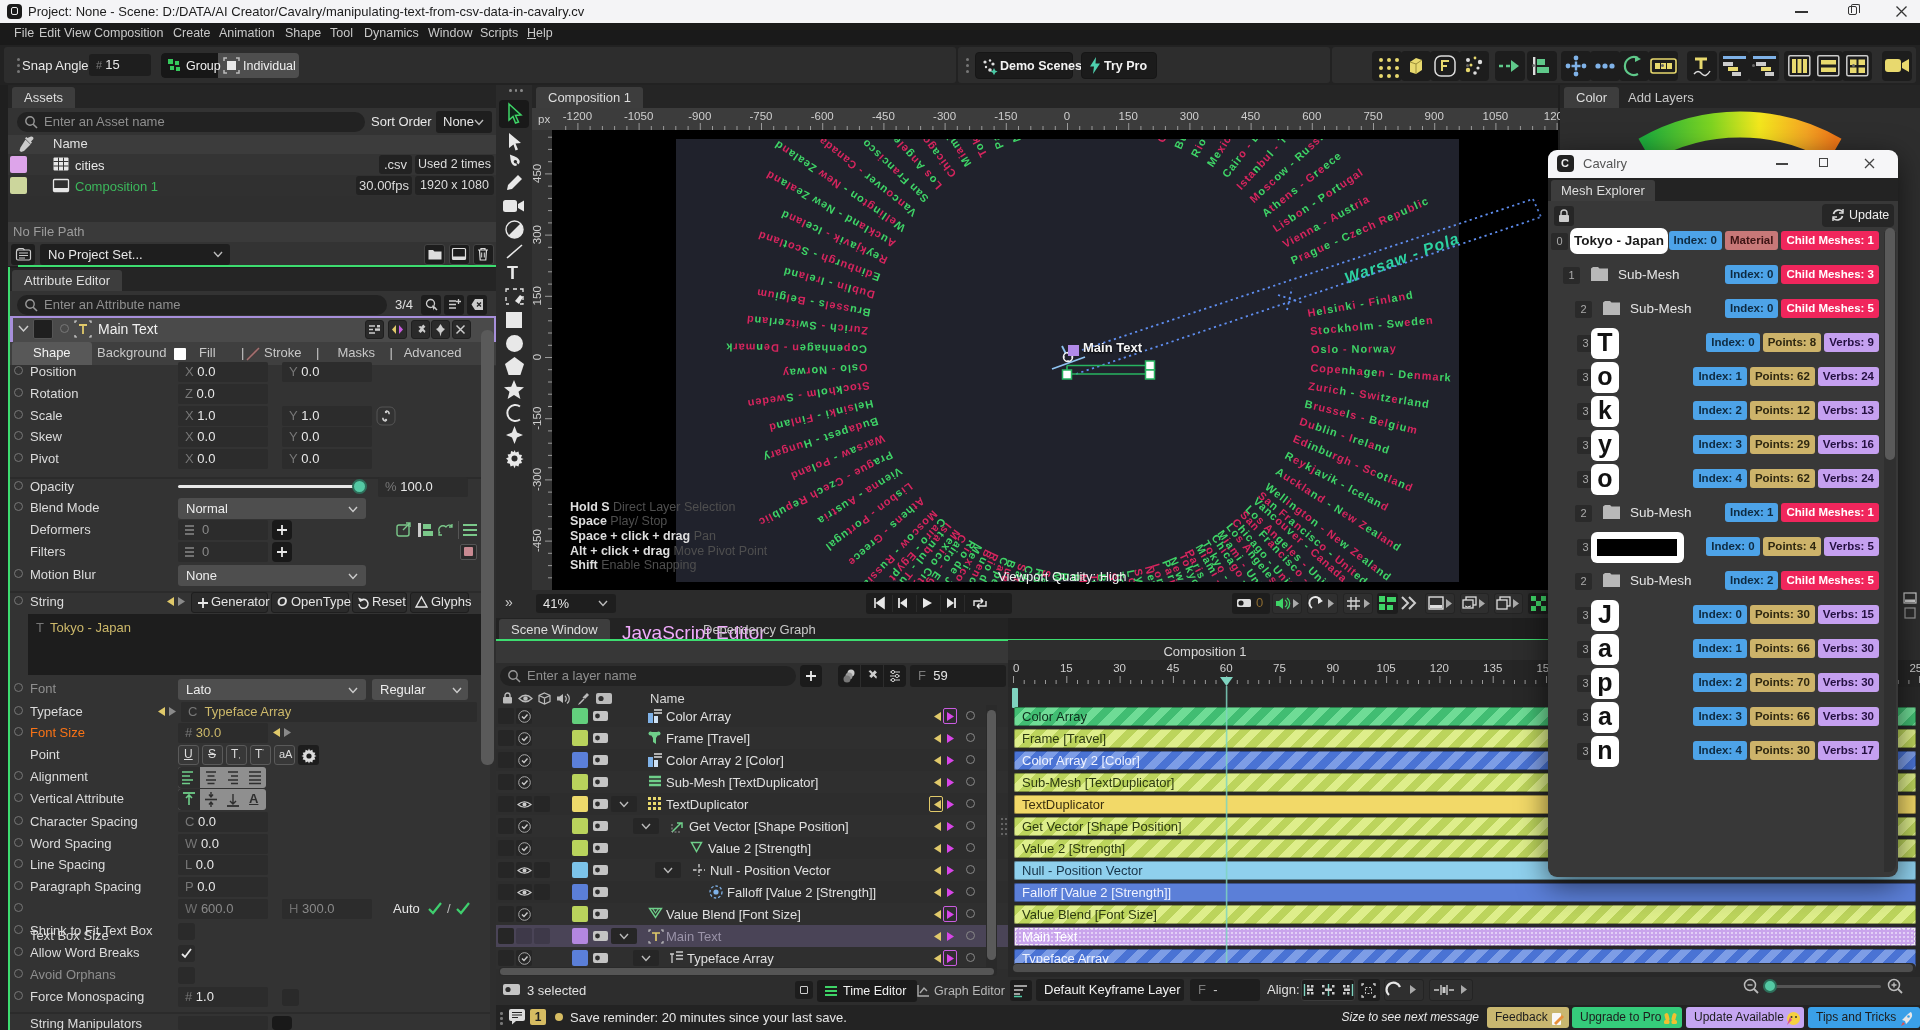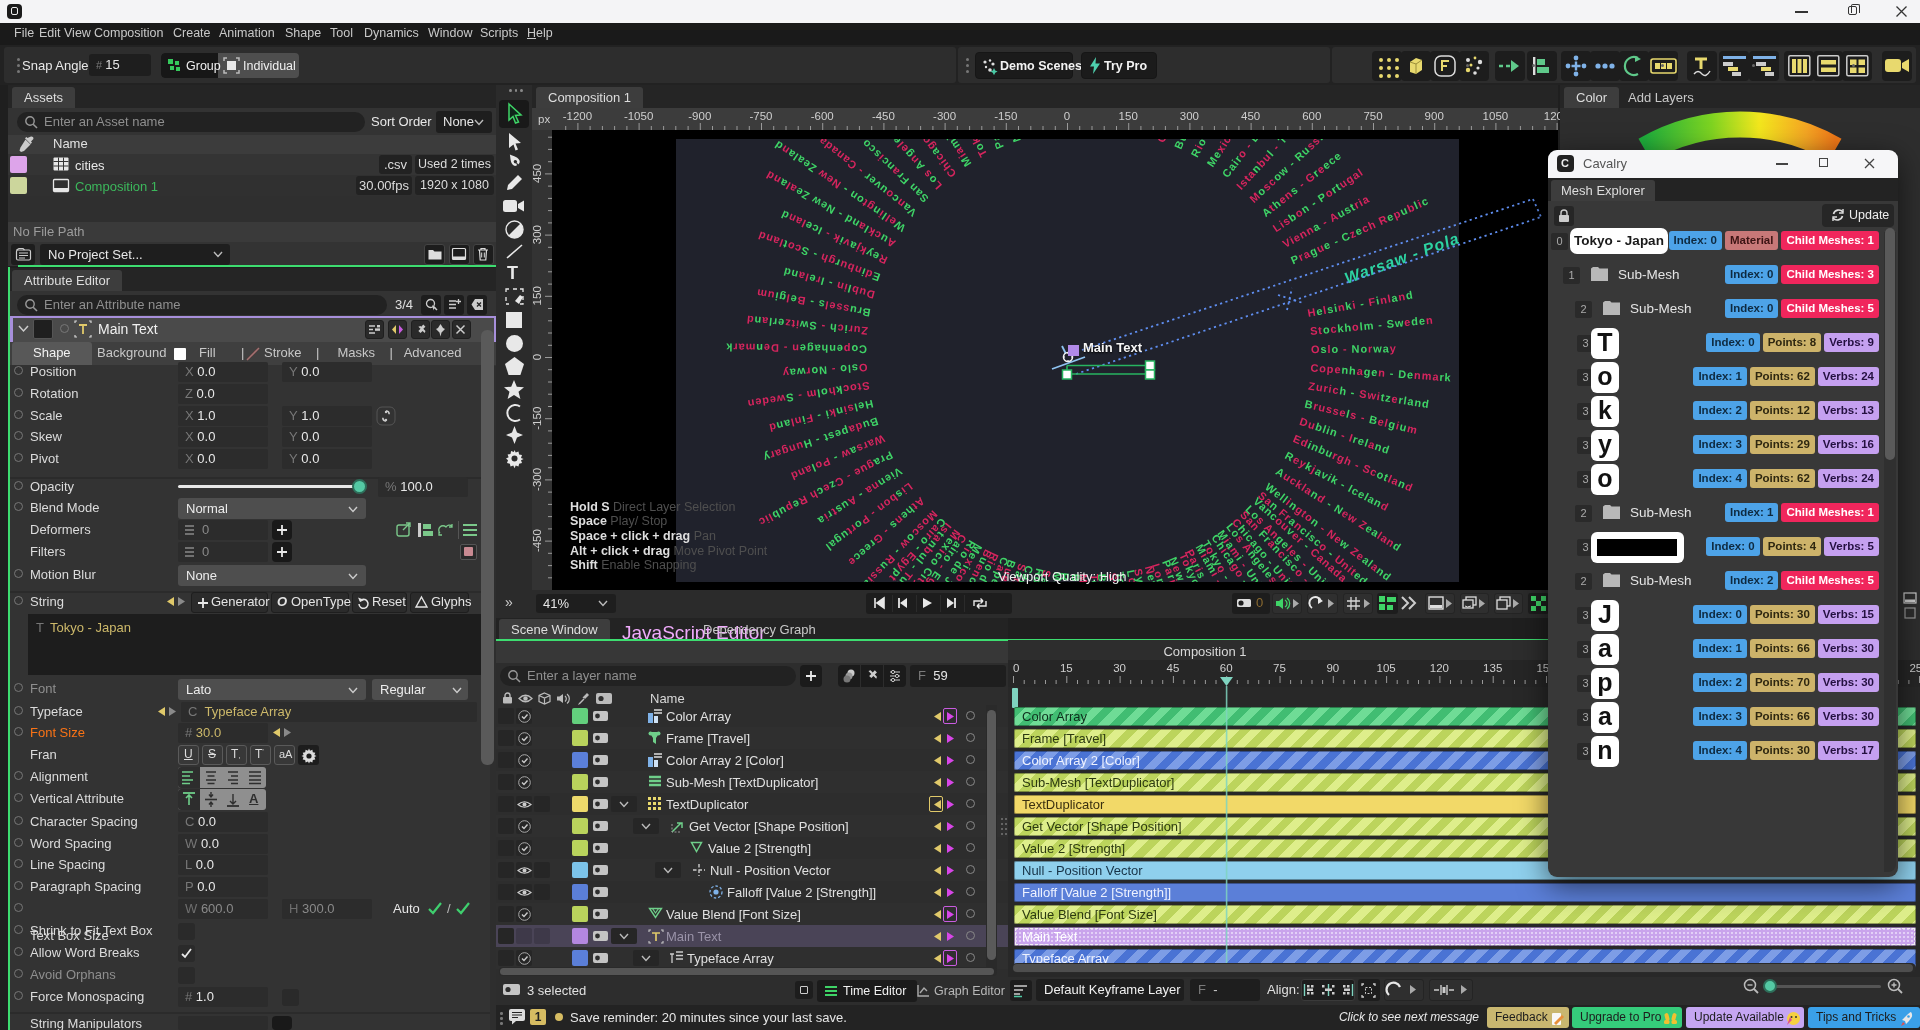--- a/index.html
+++ b/index.html
@@ -22,20 +22,21 @@
 .ffield{position:absolute;background:#2c2c2c;border-radius:2px;font-size:13px;color:#e8e8e8;}
 .chip{position:absolute;border-radius:3px;font-size:13px;}
 svg{position:absolute;overflow:visible;}
 .icbtn{position:absolute;background:#1d1d1d;border-radius:4px;}
 </style></head><body>
 
 <div id="root">
 <div class="abs" id="titlebar">
  <div class="abs" style="left:7px;top:4px;width:15px;height:15px;background:#1b1b1b;border-radius:4px"></div>
  <div class="abs" style="left:11px;top:7px;width:7px;height:8px;border:1.5px solid #eee;border-radius:2px"></div>
+ <div class="abs" style="left:28px;top:4px;">Project: None - Scene: D:/DATA/AI Creator/Cavalry/manipulating-text-from-csv-data-in-cavalry.cv</div>
  <div class="abs" style="left:1795px;top:11px;width:13px;height:1.5px;background:#333"></div>
  <div class="abs" style="left:1848px;top:6px;width:9px;height:9px;border:1.2px solid #333;border-radius:2px"></div>
  <div class="abs" style="left:1851px;top:4px;width:9px;height:9px;border-left:1.2px solid #333;border-top:1.2px solid #333;border-right:1.2px solid #333;border-radius:2px 2px 0 0"></div>
  <svg style="left:1895px;top:5px" width="13" height="13">
         <path d="M1.5 1.5 L11.5 11.5 M11.5 1.5 L1.5 11.5" stroke="#333" stroke-width="1.3"></path>
       </svg>
 </div>
 <div class="abs" id="menubar">
  <div class="abs" style="left:14px;top:3px">File</div>
       <div class="abs" style="left:39px;top:3px">Edit</div>
@@ -500,21 +501,21 @@
 <div class="ffield" style="left:181px;top:702px;width:296px;height:20px"><span style="margin-left:7px;line-height:20px;color:#777">C</span><span style="line-height:20px;color:#cdb96a">&nbsp;&nbsp;Typeface Array</span></div>
 <div class="rowlab" style="left:30px;top:725px;color:#f97316">Font Size</div>
     <div class="dotc" style="left:14px;top:727px"></div>
 <div class="ffield" style="left:178px;top:723px;width:90px;height:20px"><span style="margin-left:7px;line-height:20px;color:#777">#</span><span style="line-height:20px;color:#cdb96a">&nbsp;30.0</span></div>
 <svg style="left:272px;top:727px" width="9" height="11">
       <path d="M8 1 V10 L1 5.5 Z" fill="#e0c96a"></path>
     </svg>
 <svg style="left:283px;top:727px" width="9" height="11">
       <path d="M1 1 V10 L8 5.5 Z" fill="#8a8a8a"></path>
     </svg>
-<div class="rowlab" style="left:30px;top:747px;color:#dcdcdc">Fran</div>
+<div class="rowlab" style="left:30px;top:747px;color:#dcdcdc">Point</div>
 <div class="abs" style="left:178px;top:745px;width:21px;height:20px;background:#383838;border:1px solid #5a5a5a;border-radius:3px"></div>
 <div class="abs" style="left:202px;top:745px;width:21px;height:20px;background:#383838;border:1px solid #5a5a5a;border-radius:3px"></div>
 <div class="abs" style="left:226px;top:745px;width:21px;height:20px;background:#383838;border:1px solid #5a5a5a;border-radius:3px"></div>
 <div class="abs" style="left:250px;top:745px;width:21px;height:20px;background:#383838;border:1px solid #5a5a5a;border-radius:3px"></div>
 <div class="abs" style="left:274px;top:745px;width:21px;height:20px;background:#383838;border:1px solid #5a5a5a;border-radius:3px"></div>
 <div class="abs" style="left:184px;top:747px;color:#ddd;font-size:12px;text-decoration:underline">U</div>
 <div class="abs" style="left:208px;top:747px;color:#ddd;font-size:12px;text-decoration:line-through">S</div>
 <div class="abs" style="left:231px;top:747px;color:#ddd;font-size:12px">T<span style="font-size:8px">,</span></div>
 <div class="abs" style="left:255px;top:747px;color:#ddd;font-size:12px">T<span style="font-size:8px;vertical-align:4px">'</span></div>
 <div class="abs" style="left:279px;top:748px;color:#ddd;font-size:11px">aA</div>
@@ -1688,21 +1689,21 @@
 <div class="abs" style="left:500px;top:1017px;width:2.5px;height:2.5px;background:#777;border-radius:50%"></div>
 <div class="abs" style="left:500px;top:1022px;width:2.5px;height:2.5px;background:#777;border-radius:50%"></div>
 <svg style="left:508px;top:1008px" width="18" height="17">
       <rect x="1" y="1" width="16" height="12" rx="2" fill="#ddd"></rect>
       <path d="M4 13 L4 16.5 L8 13" fill="#ddd"></path>
       <path d="M4 4.5 h10 M4 7 h10 M4 9.5 h6" stroke="#232323" stroke-width="1.2"></path>
     </svg>
 <div class="abs" style="left:530px;top:1009px;width:16px;height:16px;background:#d6bc62;border-radius:2px;color:#222;font-size:12px;text-align:center;line-height:16px;font-weight:700">1</div>
 <div class="abs" style="left:555px;top:1013px;width:8px;height:8px;background:#d6bc62;border-radius:50%"></div>
 <div class="abs" style="left:570px;top:1010px;color:#e6e6e6;font-size:13px">Save reminder: 20 minutes since your last save.</div>
-<div class="abs" style="right:441px;top:1010px;color:#e8e8e8;font-size:12px;font-style:italic">Click to see next message</div>
+<div class="abs" style="right:441px;top:1010px;color:#e8e8e8;font-size:12px;font-style:italic">Size to see next message</div>
 <div class="abs" style="left:1487px;top:1007px;width:82px;height:21px;background:#c9b770;border-radius:3px;color:#1d1d1d;font-size:12px;text-align:left"><span style="margin-left:8px;line-height:21px">Feedback</span></div>
     <svg style="left:1551px;top:1012px" width="13" height="13">
       <rect x="1" y="1" width="9" height="12" rx="1" fill="#f8f8f8"></rect>
       <path d="M5 13 L13 5 L11 3 L3 11 Z" fill="#e8903a"></path>
     </svg>
 <div class="abs" style="left:1572px;top:1007px;width:110px;height:21px;background:#35cc7b;border-radius:3px;color:#1d1d1d;font-size:12px;text-align:left"><span style="margin-left:8px;line-height:21px">Upgrade to Pro</span></div>
     <svg style="left:1664px;top:1012px" width="13" height="12">
       <g fill="#f0c030">
         <rect x="1" y="1" width="4" height="8" rx="2" transform="rotate(-15 3 5)"></rect>
         <rect x="8" y="1" width="4" height="8" rx="2" transform="rotate(15 10 5)"></rect>

